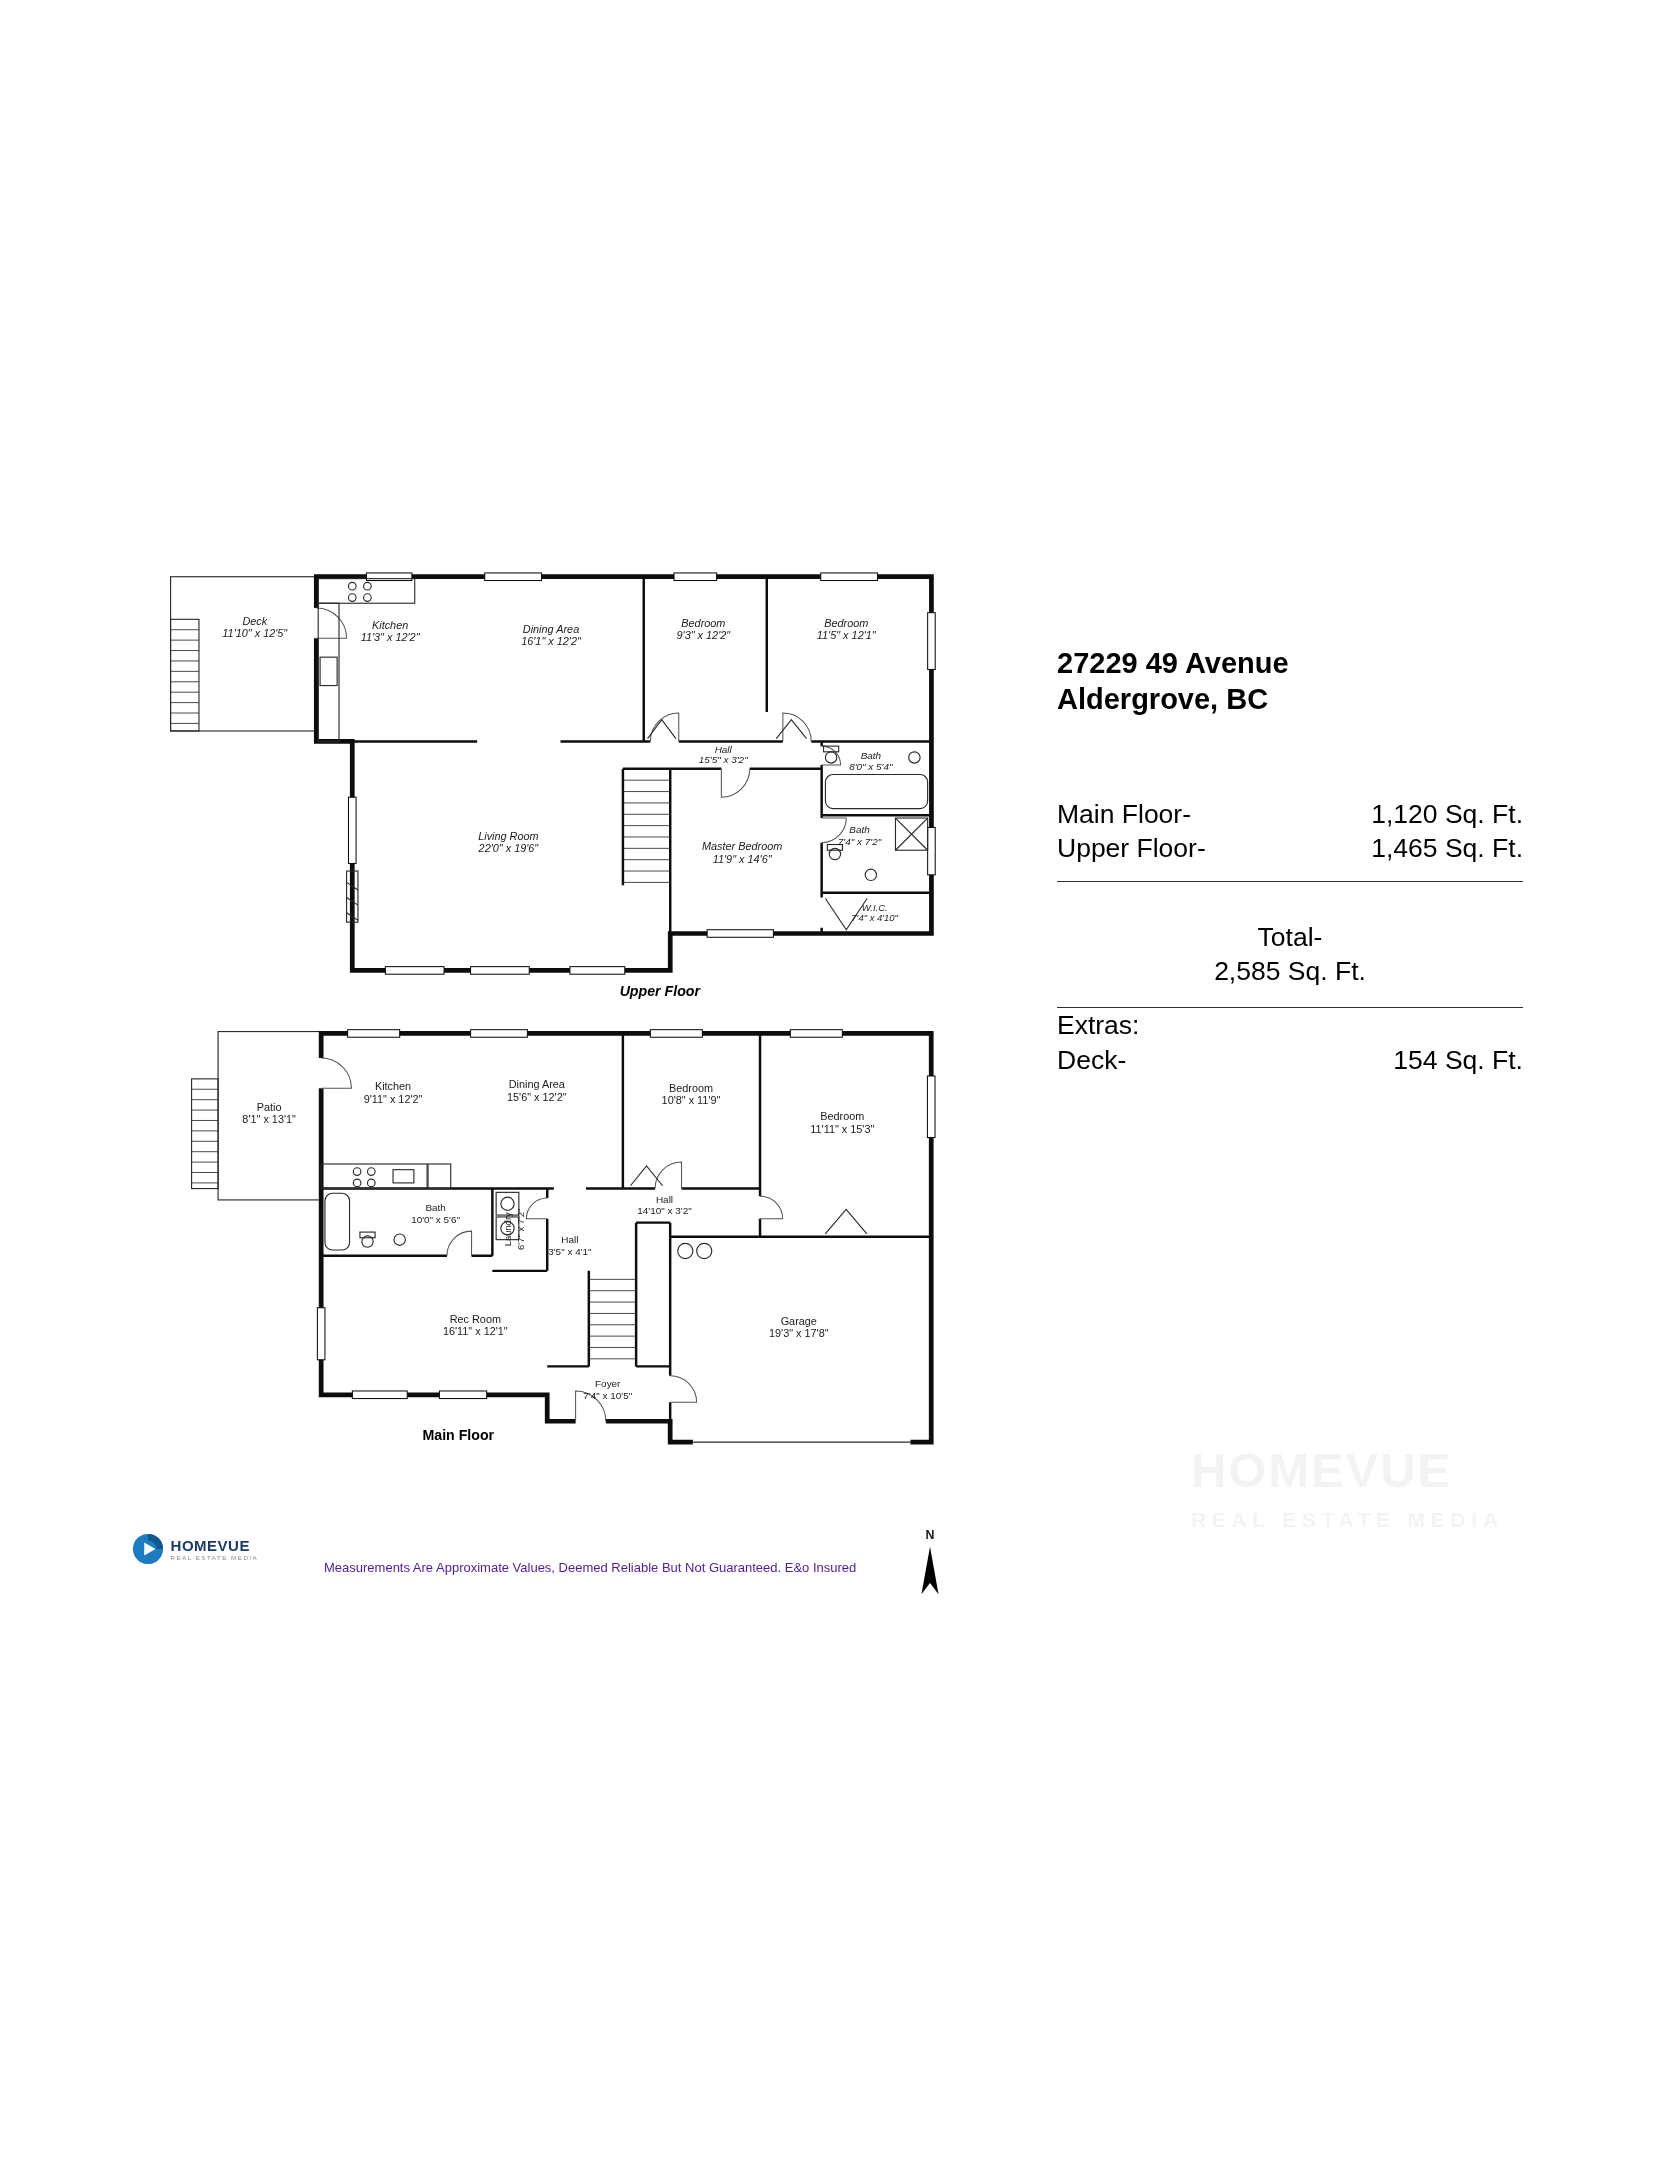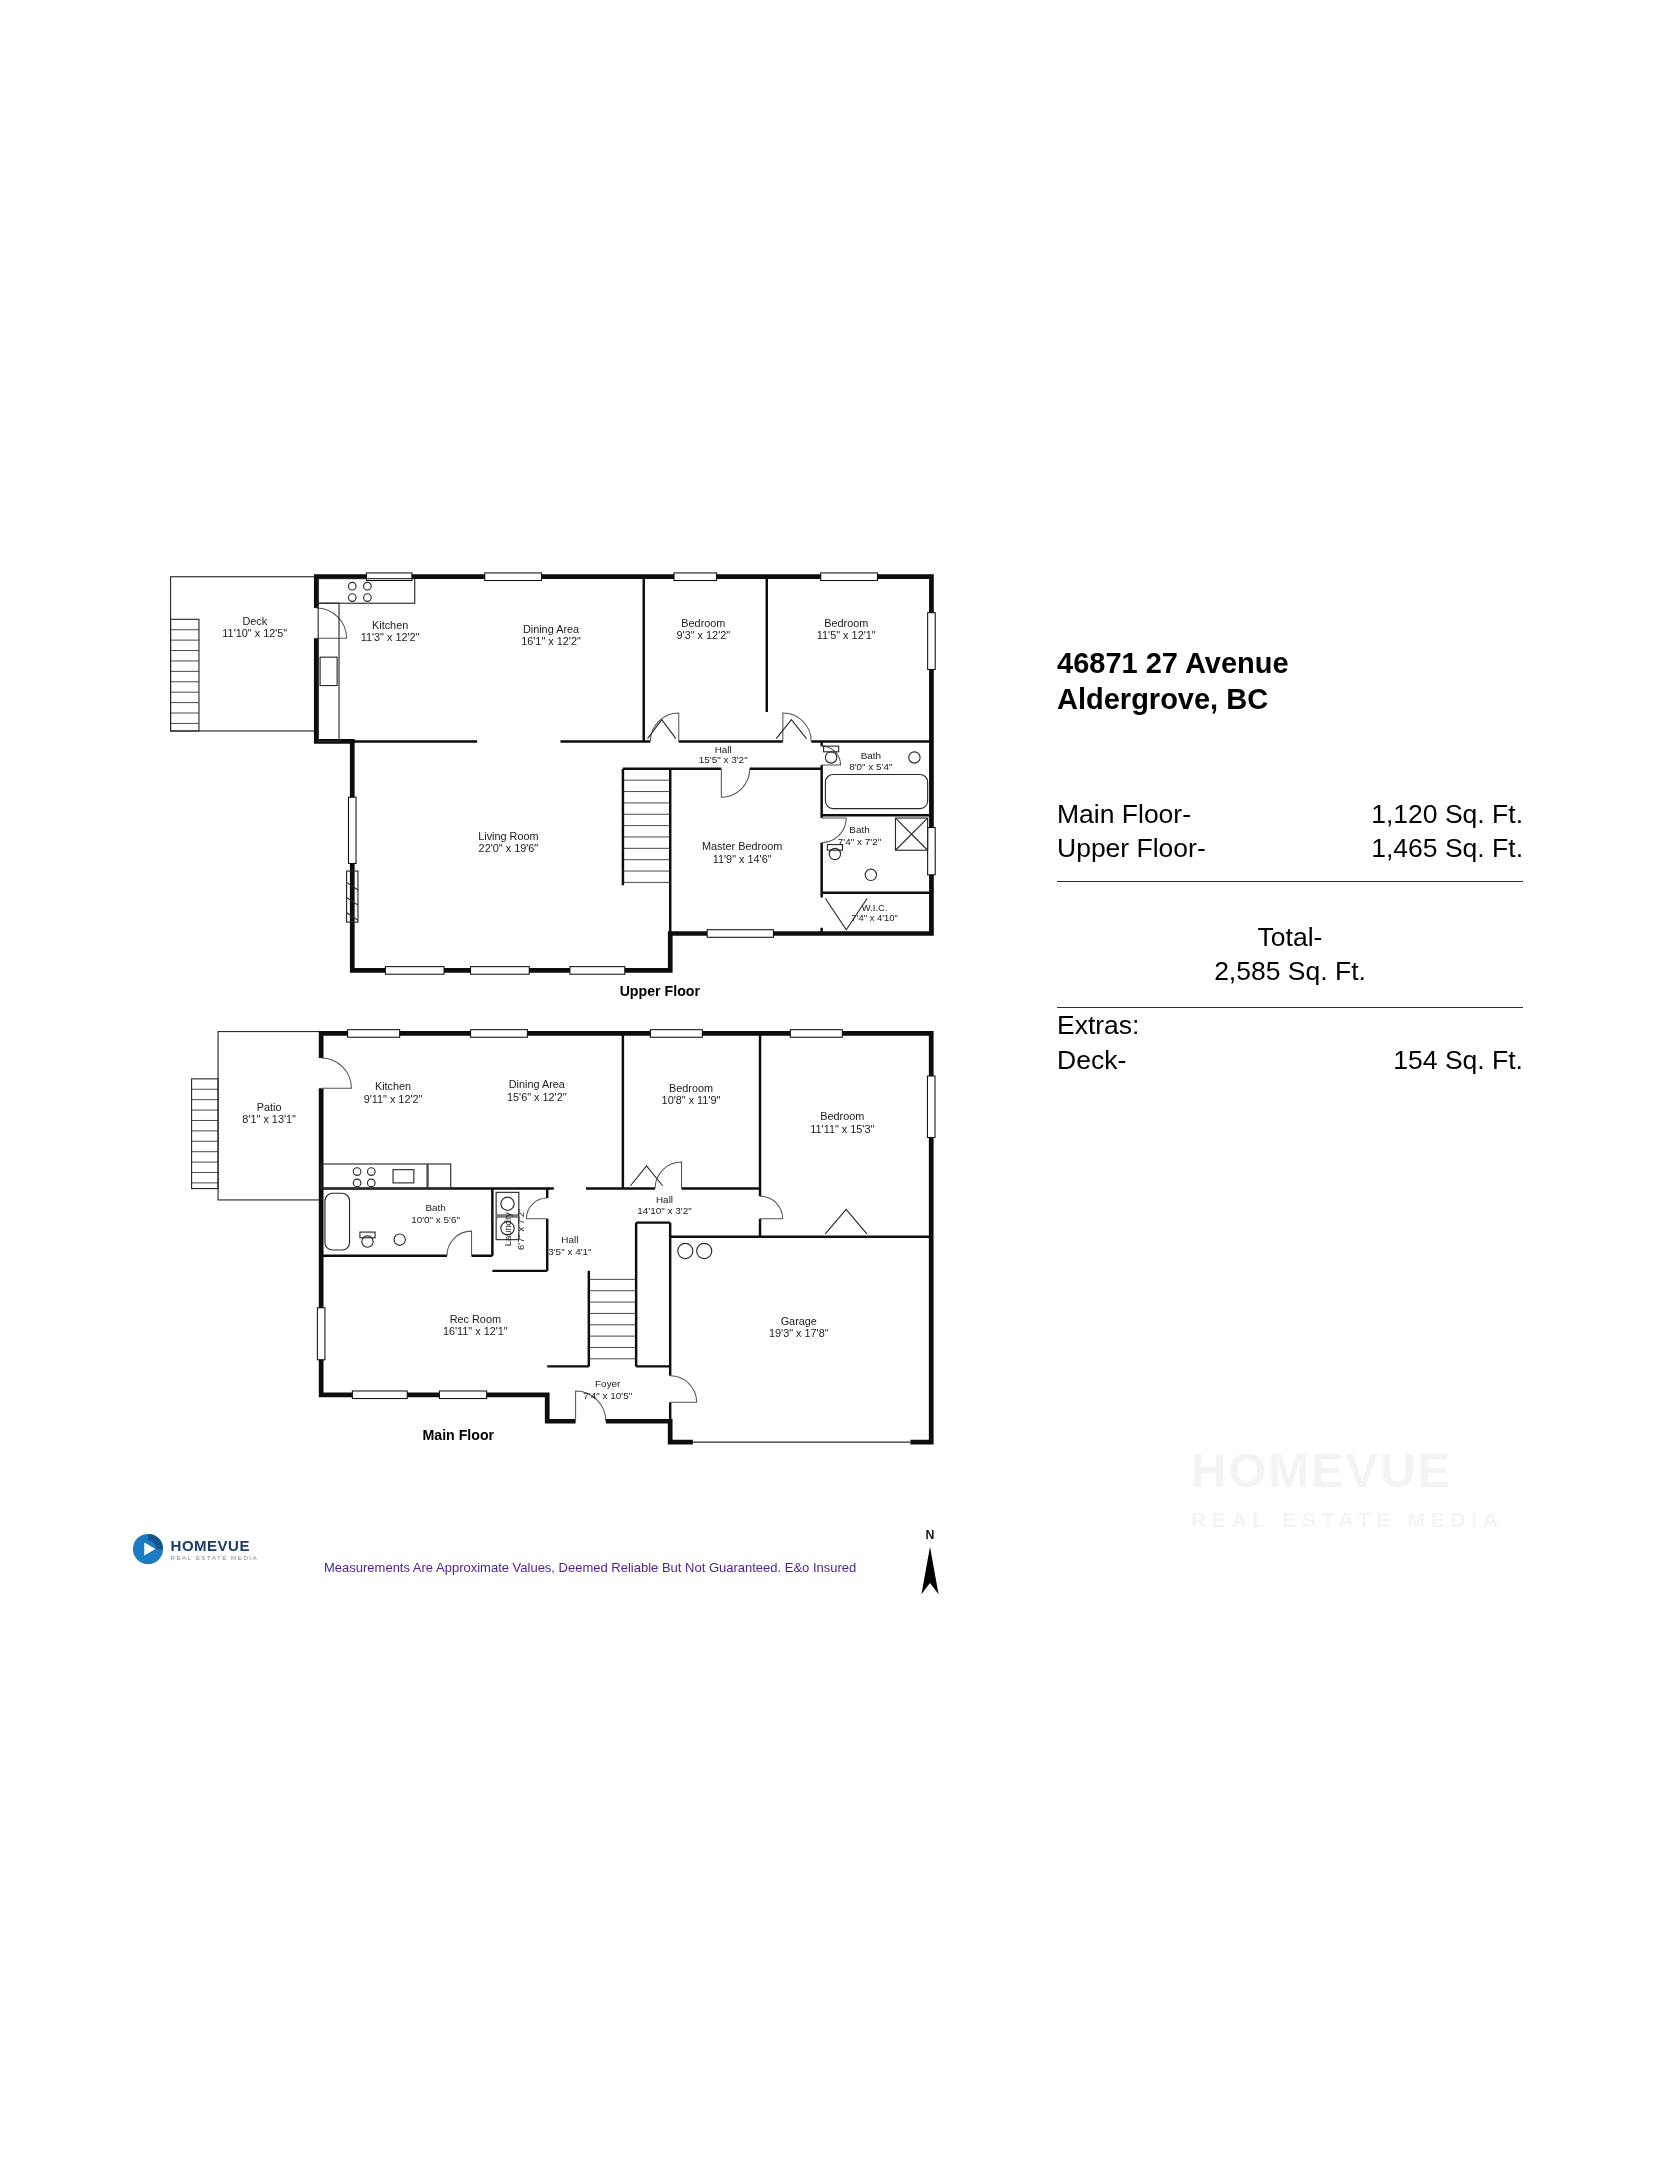--- a/index.html
+++ b/index.html
@@ -41,21 +41,21 @@
   .disclaimer { position:absolute; left:324px; top:1560px; font-size:13px; color:#4c1d95; }
   .compass { position:absolute; left:909px; top:1524px; width:42px; text-align:center; }
   .watermark { position:absolute; left:1191px; top:1442px; width:341px; opacity:0.08; color:#777;
                font-weight:bold; pointer-events:none; }
   .watermark .wm1 { font-size:49px; letter-spacing:1.9px; }
   .watermark .wm2 { font-size:21px; letter-spacing:5.7px; margin-top:9.5px; }
 </style>
 </head>
 <body>
 
-<div class="plan" style="left:163px; top:570px;">
+<div class="plan" style="left:163px; top:570px;font-style:italic;">
   <svg width="776" height="445" viewBox="0 0 820 470">
 
     <g>
       <rect class="tw" x="8" y="7" width="154" height="163"></rect>
       <rect class="tw" x="8" y="52" width="30" height="118"></rect>
       <path class="tread" d="M8 63 H38 M8 74 H38 M8 85 H38 M8 96 H38 M8 107 H38 M8 118 H38 M8 129 H38 M8 140 H38 M8 151 H38 M8 162 H38"></path>
     </g>
 
     <path class="ow" d="M162 7 L812 7 L812 384 L536 384 L536 423 L200 423 L200 181 L162 181 Z"></path>
 
@@ -221,21 +221,21 @@
     <text class="rm" text-anchor="middle" x="330" y="329">16'11" x 12'1"</text>
     <text class="rm" text-anchor="middle" x="672" y="318">Garage</text>
     <text class="rm" text-anchor="middle" x="672" y="331">19'3" x 17'8"</text>
     <text class="rm-s" text-anchor="middle" x="470" y="384">Foyer</text>
     <text class="rm-s" text-anchor="middle" x="470" y="396">7'4" x 10'5"</text>
     <text class="floor-label" text-anchor="middle" x="312" y="440">Main Floor</text>
   </svg>
 </div>
 
 <div class="info">
-  <div class="addr">46871 27 Avenue</div>
+  <div class="addr">27229 49 Avenue</div>
   <div class="addr">Aldergrove, BC</div>
 
   <div class="srows">
     <div class="srow">
       <span>Main Floor-</span>
       <span>1,120 Sq. Ft.</span>
     </div>
     <div class="srow">
       <span>Upper Floor-</span>
       <span>1,465 Sq. Ft.</span>

